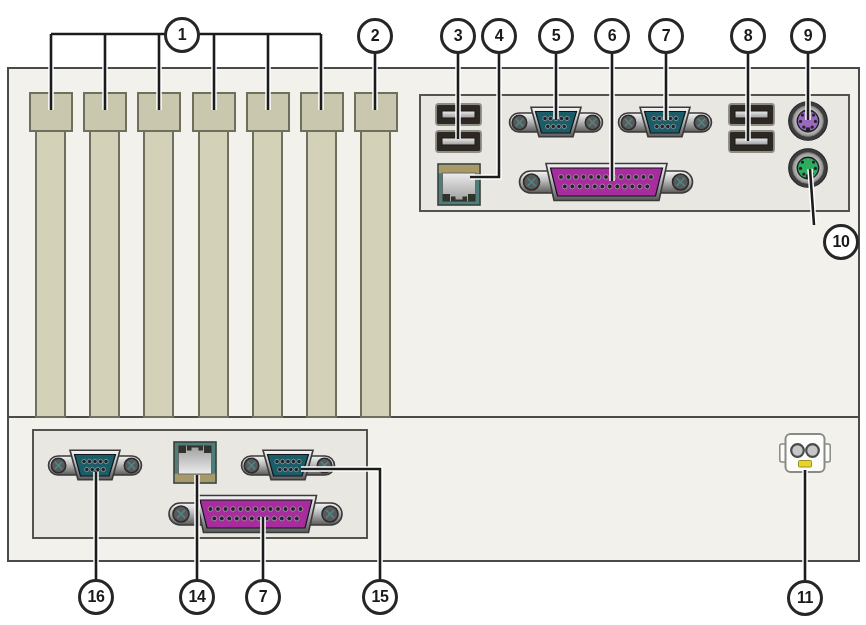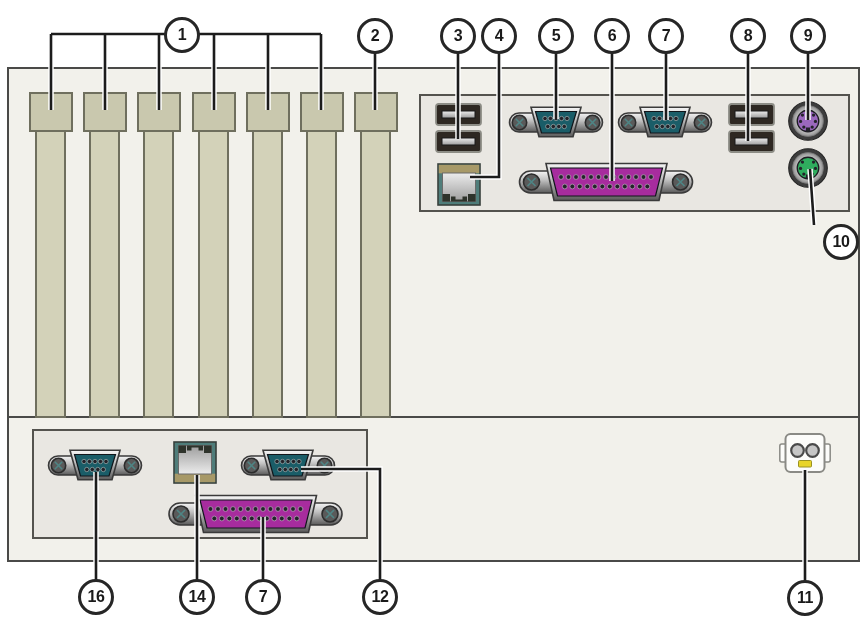--- a/index.html
+++ b/index.html
@@ -262,21 +262,21 @@
   <div class="callout" style="left:790px;top:18px">
       <span>9</span>
     </div>
   <div class="callout" style="left:823px;top:224px">
       <span>10</span>
     </div>
   <div class="callout" style="left:787px;top:580px">
       <span>11</span>
     </div>
   <div class="callout" style="left:362px;top:579px">
-      <span>12</span>
+      <span>15</span>
     </div>
   <div class="callout" style="left:245px;top:579px">
       <span>7</span>
     </div>
   <div class="callout" style="left:179px;top:579px">
       <span>14</span>
     </div>
   <div class="callout" style="left:78px;top:579px">
       <span>16</span>
     </div>

